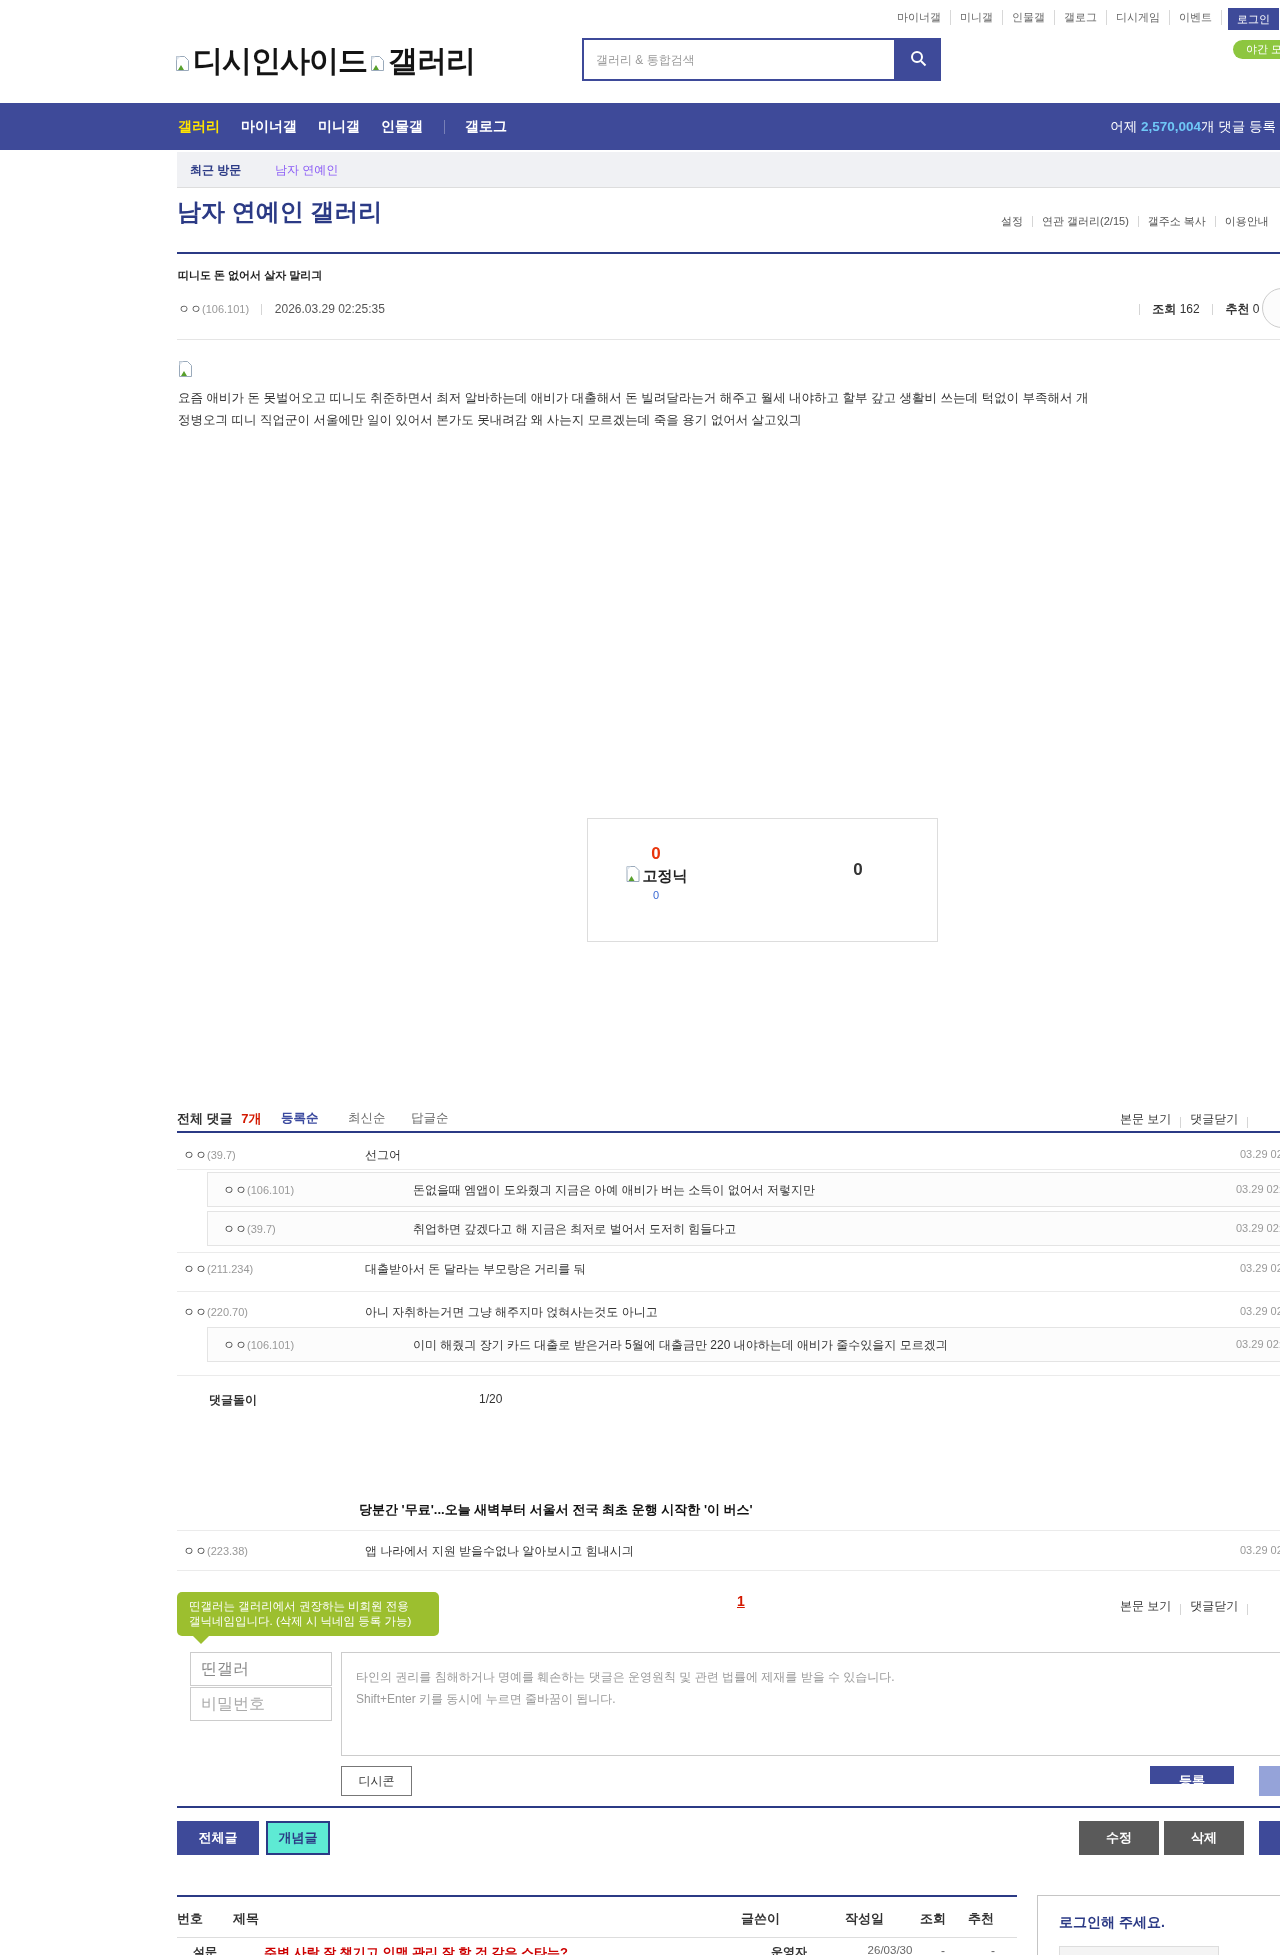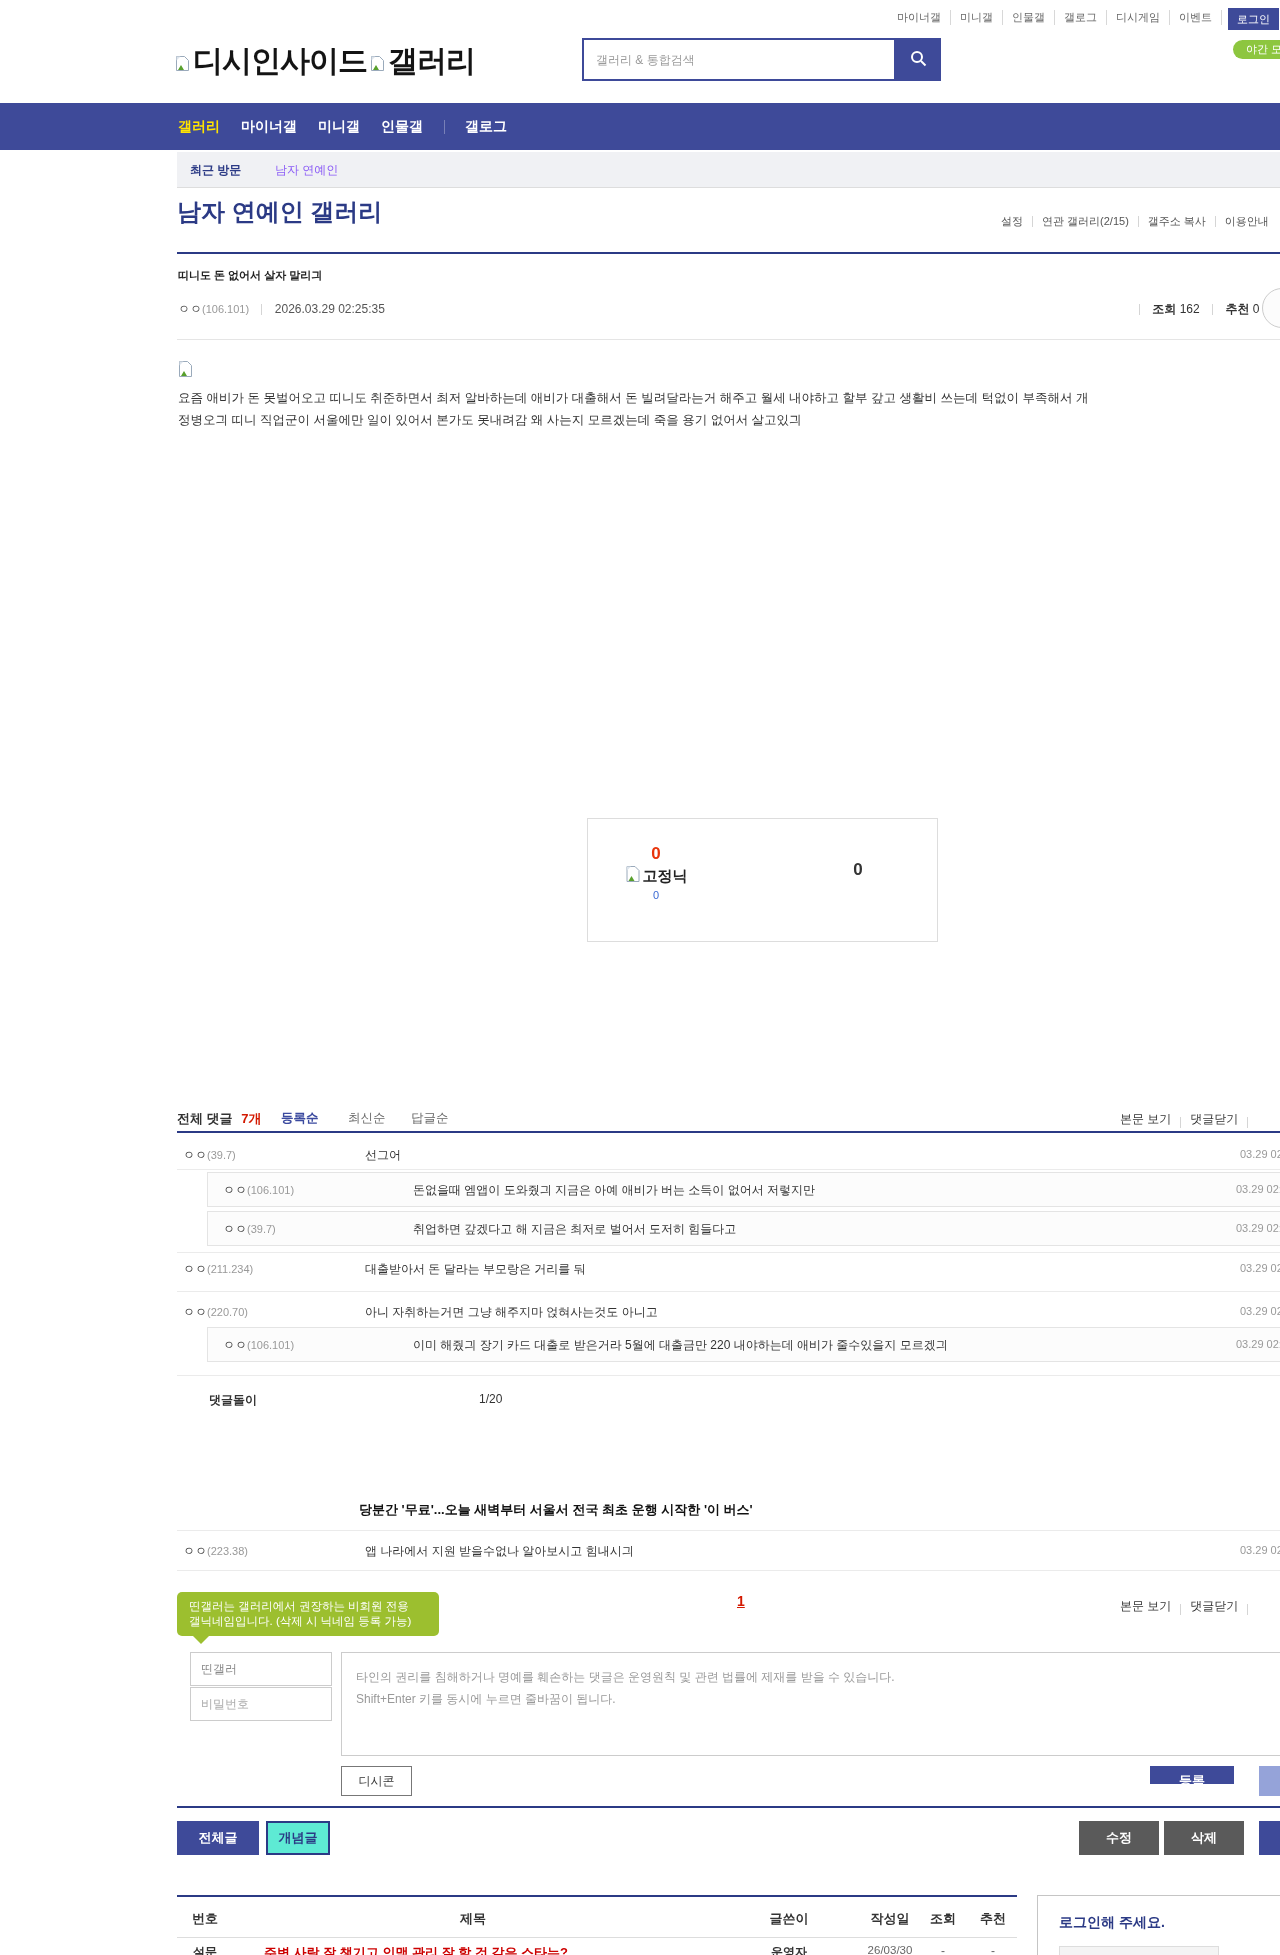--- a/index.html
+++ b/index.html
@@ -110,21 +110,21 @@
   #bot-page{position:absolute;left:479px;top:1392px;font-size:12px;color:#333}
   #news-headline{position:absolute;left:359px;top:1501px;font-size:13px;font-weight:bold;color:#111;cursor:pointer}
   #page-num{position:absolute;left:737px;top:1593px;font-size:14px;font-weight:bold;color:#d31900;text-decoration:underline;cursor:pointer}
 
   
   #nick-tooltip{position:absolute;left:177px;top:1592px;width:262px;background:#9cbf2f;border-radius:5px;
     padding:7px 12px;font-size:11.5px;line-height:15px;color:#fff}
   #nick-tooltip:after{content:"";position:absolute;left:16px;bottom:-8px;border:8px solid transparent;
     border-top-color:#9cbf2f;border-bottom-width:0}
   .form-input{position:absolute;left:190px;width:142px;height:31px;border:1px solid #ccc;padding:16px 10px;
-    font-size:12px;color:#888;font-family:Liberation Serif, serif;outline:none;background:#fff}
+    font-size:16px;color:#888;font-family:Liberation Serif, serif;outline:none;background:#fff}
   .form-input::placeholder{color:#aaa}
   #nick-input{top:1652px}
   #pw-input{top:1687px}
   #cmt-textarea{position:absolute;left:341px;top:1652px;width:1089px;height:104px;border:1px solid #ccc;background:#fff;
     padding:13px 14px;font-size:12px;line-height:22px;color:#999;cursor:text}
   #dccon-btn{position:absolute;left:341px;top:1766px;width:71px;height:30px;background:#fff;border:1px solid #777;
     font-size:12px;color:#333;text-align:center;line-height:28px;cursor:pointer}
   #submit-btn{position:absolute;left:1150px;top:1766px;width:84px;height:18px;background:#3e4a99;border:0;
     color:#fff;font-size:13px;font-weight:bold;text-align:center;line-height:30px;cursor:pointer}
   #submit-btn2{position:absolute;left:1259px;top:1766px;width:84px;height:30px;background:#95a3d9;border:0;
@@ -134,21 +134,21 @@
   
   .bbtn{position:absolute;top:1821px;height:34px;text-align:center;line-height:34px;font-size:13px;font-weight:bold;cursor:pointer}
   #btn-all{left:177px;width:82px;background:#3e4a99;color:#fff}
   #btn-best{left:266px;width:64px;background:#5eead4;border:2px solid #2b3a85;color:#2b3a85;line-height:30px}
   #btn-edit{left:1079px;width:80px;background:#5a5a5a;color:#fff}
   #btn-del{left:1164px;width:80px;background:#5a5a5a;color:#fff}
   #btn-write{left:1259px;width:84px;background:#3e4a99;color:#fff}
 
   
   #board-border{position:absolute;left:177px;top:1895px;width:840px;height:2px;background:#2b3a85}
-  .bh{position:absolute;top:1910px;font-size:13px;font-weight:bold;color:#333;text-align:center}
+  .bh{position:absolute;top:1910px;font-size:13px;font-weight:bold;color:#333;text-align:left}
   #bh-no{left:177px;width:56px} #bh-title{left:233px;width:480px} #bh-writer{left:741px;width:96px}
   #bh-date{left:845px;width:90px} #bh-views{left:920px;width:46px} #bh-rec{left:968px;width:50px}
   #board-underline{position:absolute;left:177px;top:1937px;width:840px;height:1px;background:#ddd}
   .bc{position:absolute;top:1944px;font-size:12px;color:#333;text-align:center}
   #bc-no{left:177px;width:56px;font-weight:bold}
   #bc-title{left:264px;width:450px;text-align:left;font-size:13px;font-weight:bold;color:#c00;cursor:pointer;white-space:nowrap}
   #bc-writer{left:741px;width:96px;font-weight:bold}
   #bc-date{left:845px;width:90px;font-size:11.5px;color:#666}
   #bc-views{left:920px;width:46px;color:#666} #bc-rec{left:968px;width:50px;color:#666}
 
@@ -202,20 +202,21 @@
   </span>
 </button>
 
 <div id="navbar" data-name="main-navbar">
   <span class="nav-item" id="nav-item-0" data-name="nav-item-gallery">갤러리</span>
   <span class="nav-item" id="nav-item-1" data-name="nav-item-minor-gallery">마이너갤</span>
   <span class="nav-item" id="nav-item-2" data-name="nav-item-mini-gallery">미니갤</span>
   <span class="nav-item" id="nav-item-3" data-name="nav-item-person-gallery">인물갤</span>
   <span id="nav-divider" data-name="nav-divider"></span>
   <span class="nav-item" id="nav-item-4" data-name="nav-item-gallog">갤로그</span>
+  <div id="nav-stats" data-name="comment-stats-banner"><span data-name="stats-prefix">어제 </span><span class="cnt" data-name="stats-count">2,570,004</span><span data-name="stats-suffix">개 댓글 등록</span></div>
 </div>
 
 <div id="breadcrumb" data-name="recent-visit-bar">
   <span class="bc-label" data-name="recent-visit-label">최근 방문</span>
   <span class="bc-value" data-name="recent-visit-gallery">남자 연예인</span>
 </div>
 
 <div id="gallery-title" data-name="gallery-title">남자 연예인 갤러리</div>
 <div id="gallery-links" data-name="gallery-header-links">
   <span data-name="settings-link">설정</span>

